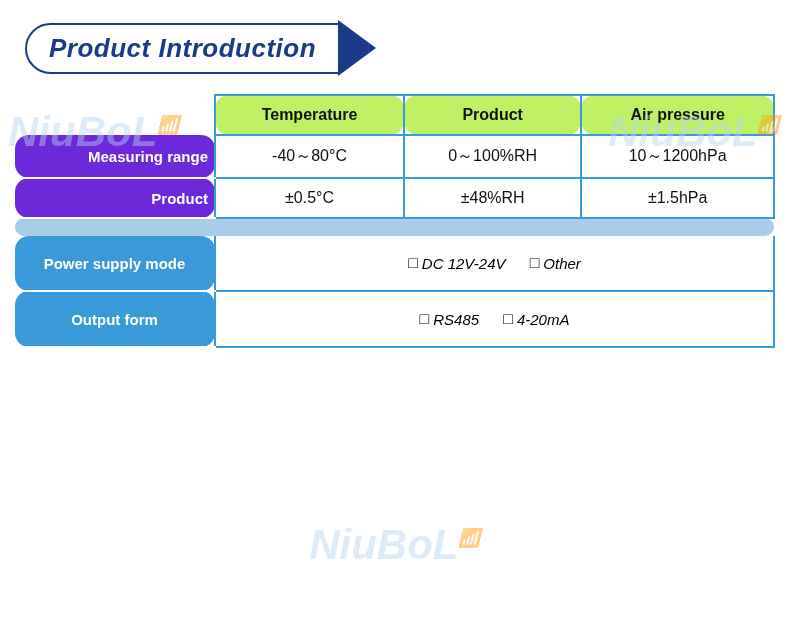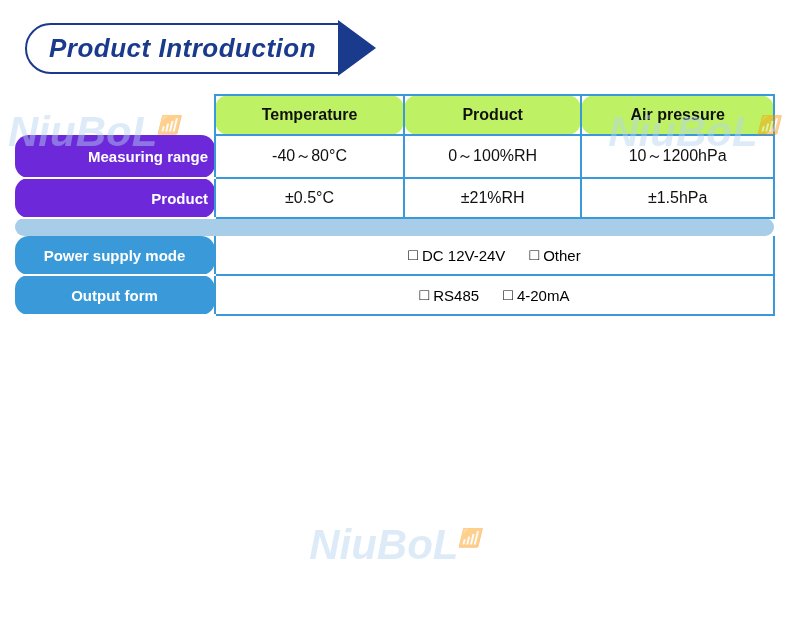--- a/index.html
+++ b/index.html
@@ -156,22 +156,23 @@
       text-align: center;
       border-left: 2px solid #3a9ad9;
       border-right: 2px solid #3a9ad9;
       border-bottom: 2px solid #3a9ad9;
     }
 
     .checkbox-inline {
       display: inline-flex;
       align-items: center;
       gap: 4px;
-      margin: 0 10px;
+      margin: 8px 10px;
       font-size: 15px;
+      font-style: italic;
     }
     .checkbox-inline::before {
       content: '□';
       font-size: 16px;
     }
 
     .last-row td:last-child {
       border-bottom: 2px solid #3a9ad9;
     }
   </style>
@@ -204,21 +205,21 @@
       <tr class="data-row">
         <td>Measuring range</td>
         <td>-40～80°C</td>
         <td>0～100%RH</td>
         <td>10～1200hPa</td>
       </tr>
 
       <tr class="data-row">
         <td>Product</td>
         <td>±0.5°C</td>
-        <td>±21%RH</td>
+        <td>±48%RH</td>
         <td>±1.5hPa</td>
       </tr>
 
 
       <tr class="spacer-row">
         <td colspan="4"></td>
       </tr>
 
       <tr class="wide-row">
         <td>Power supply mode</td>

